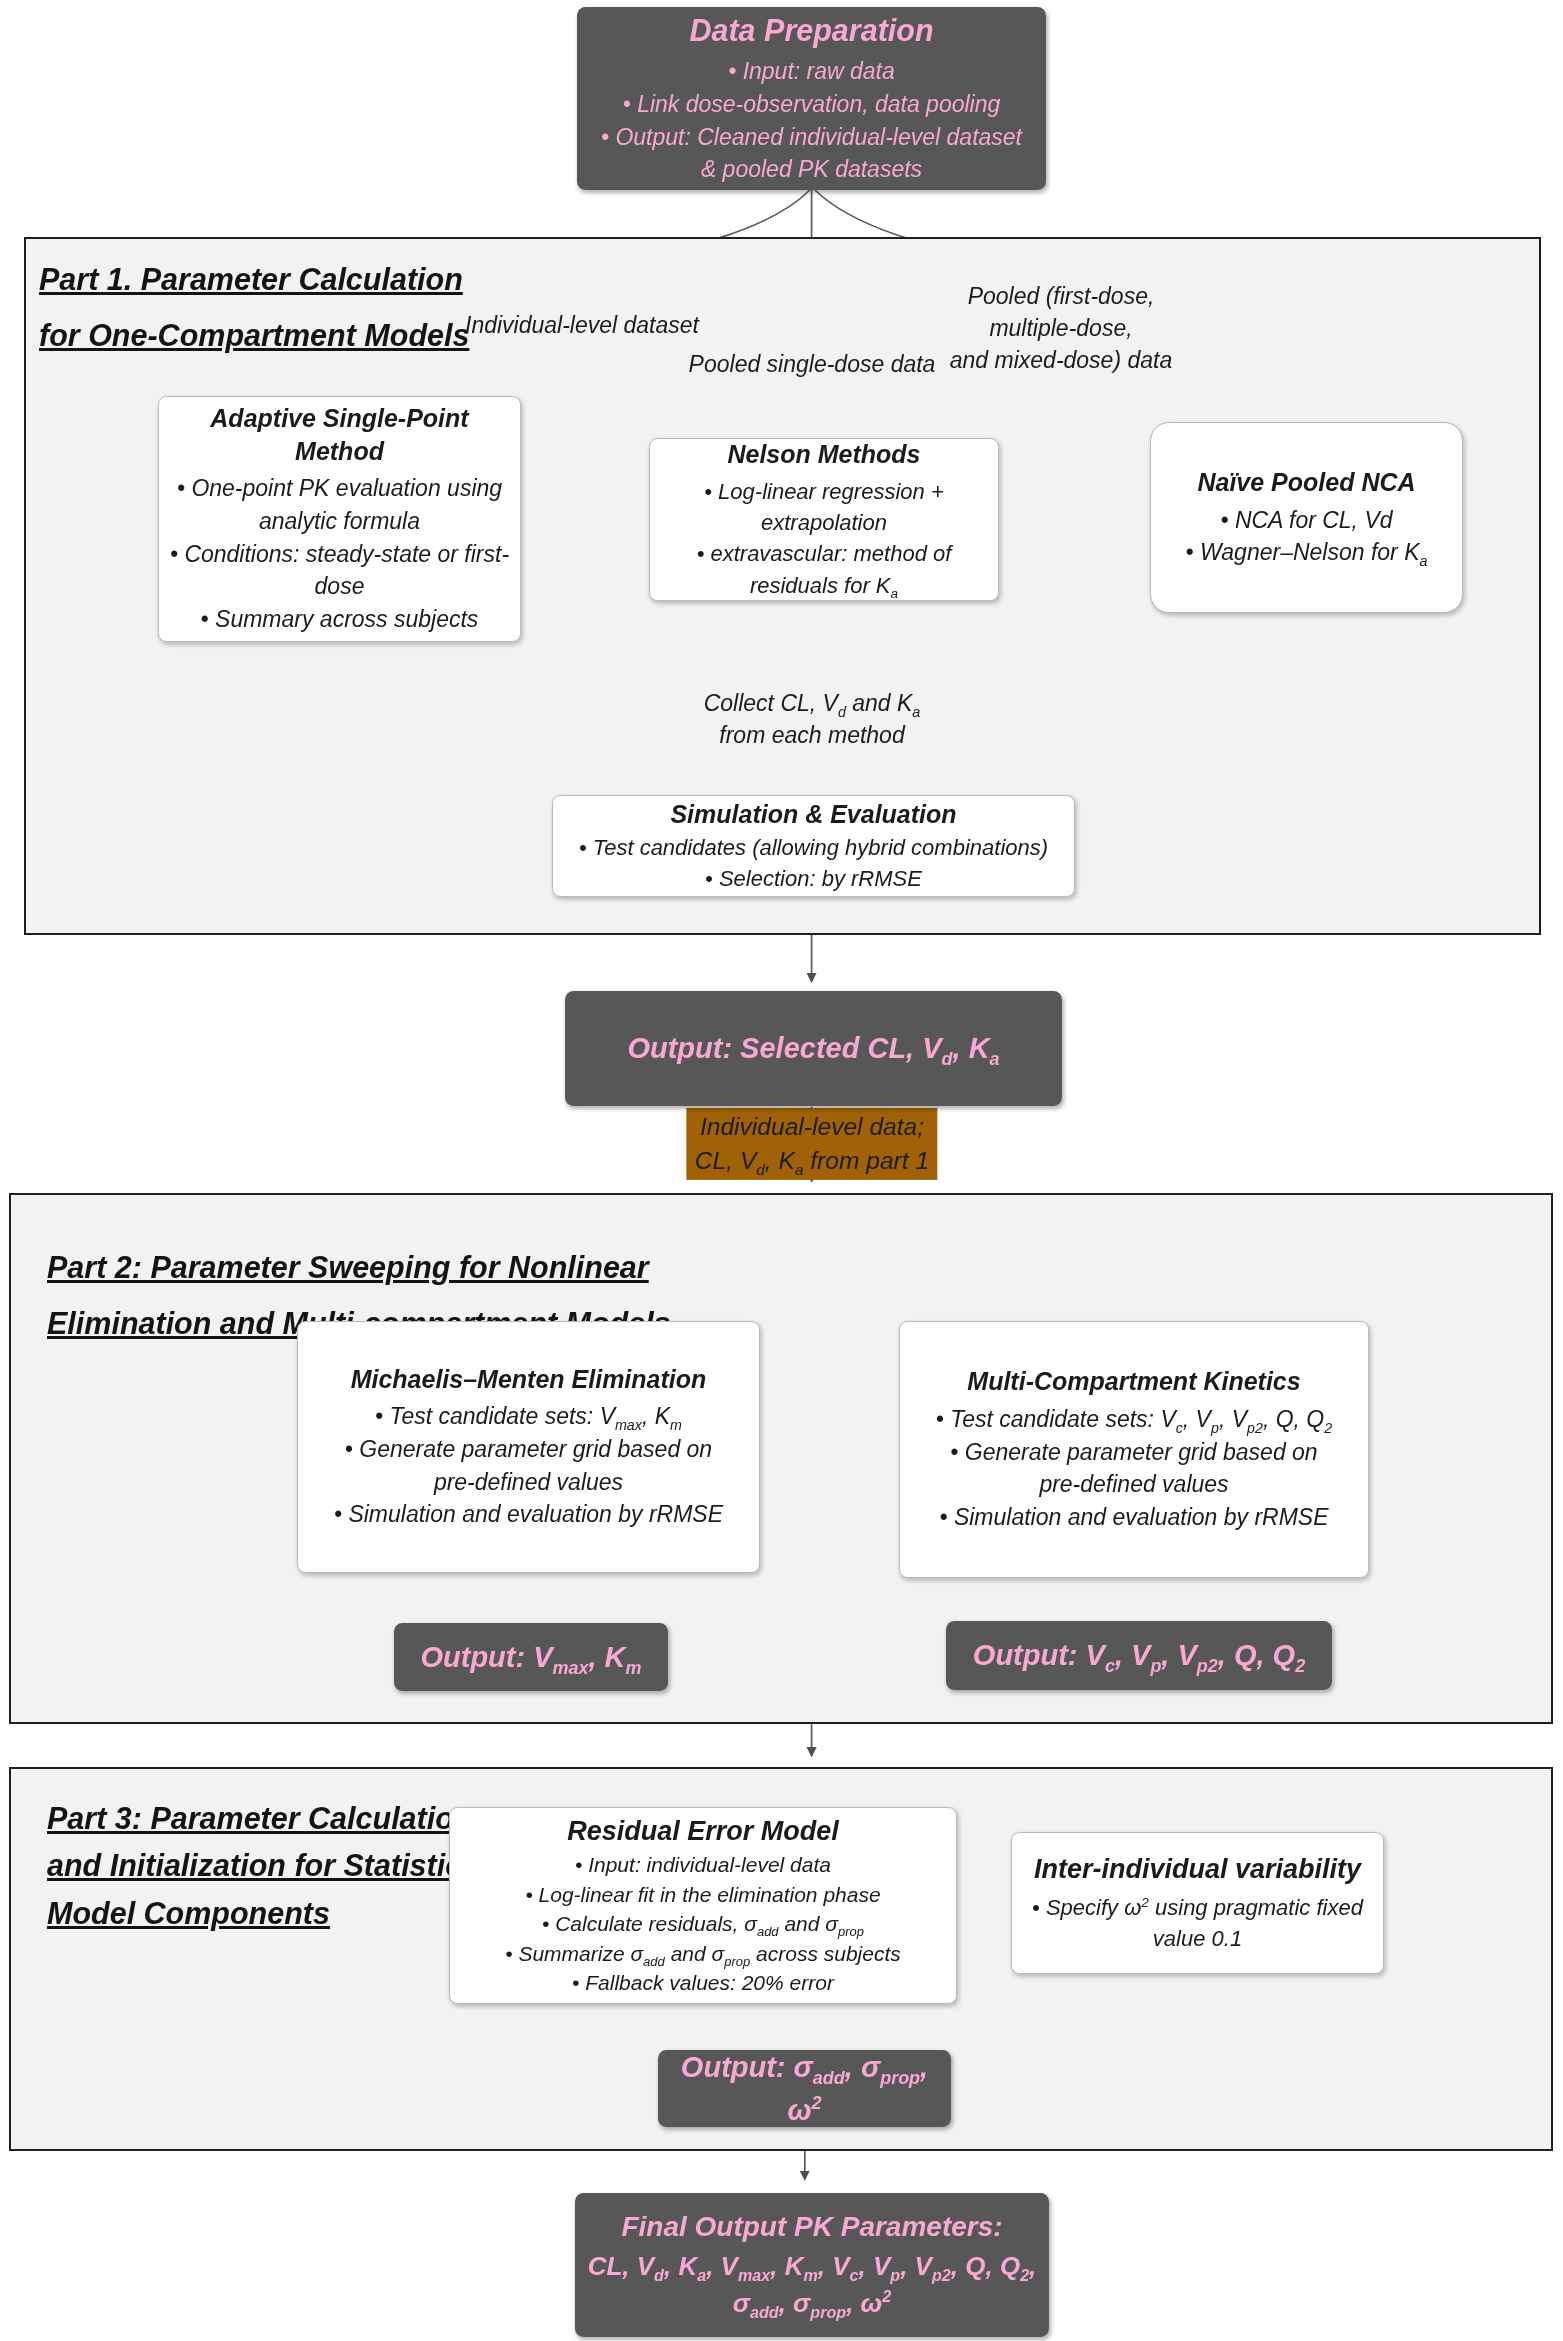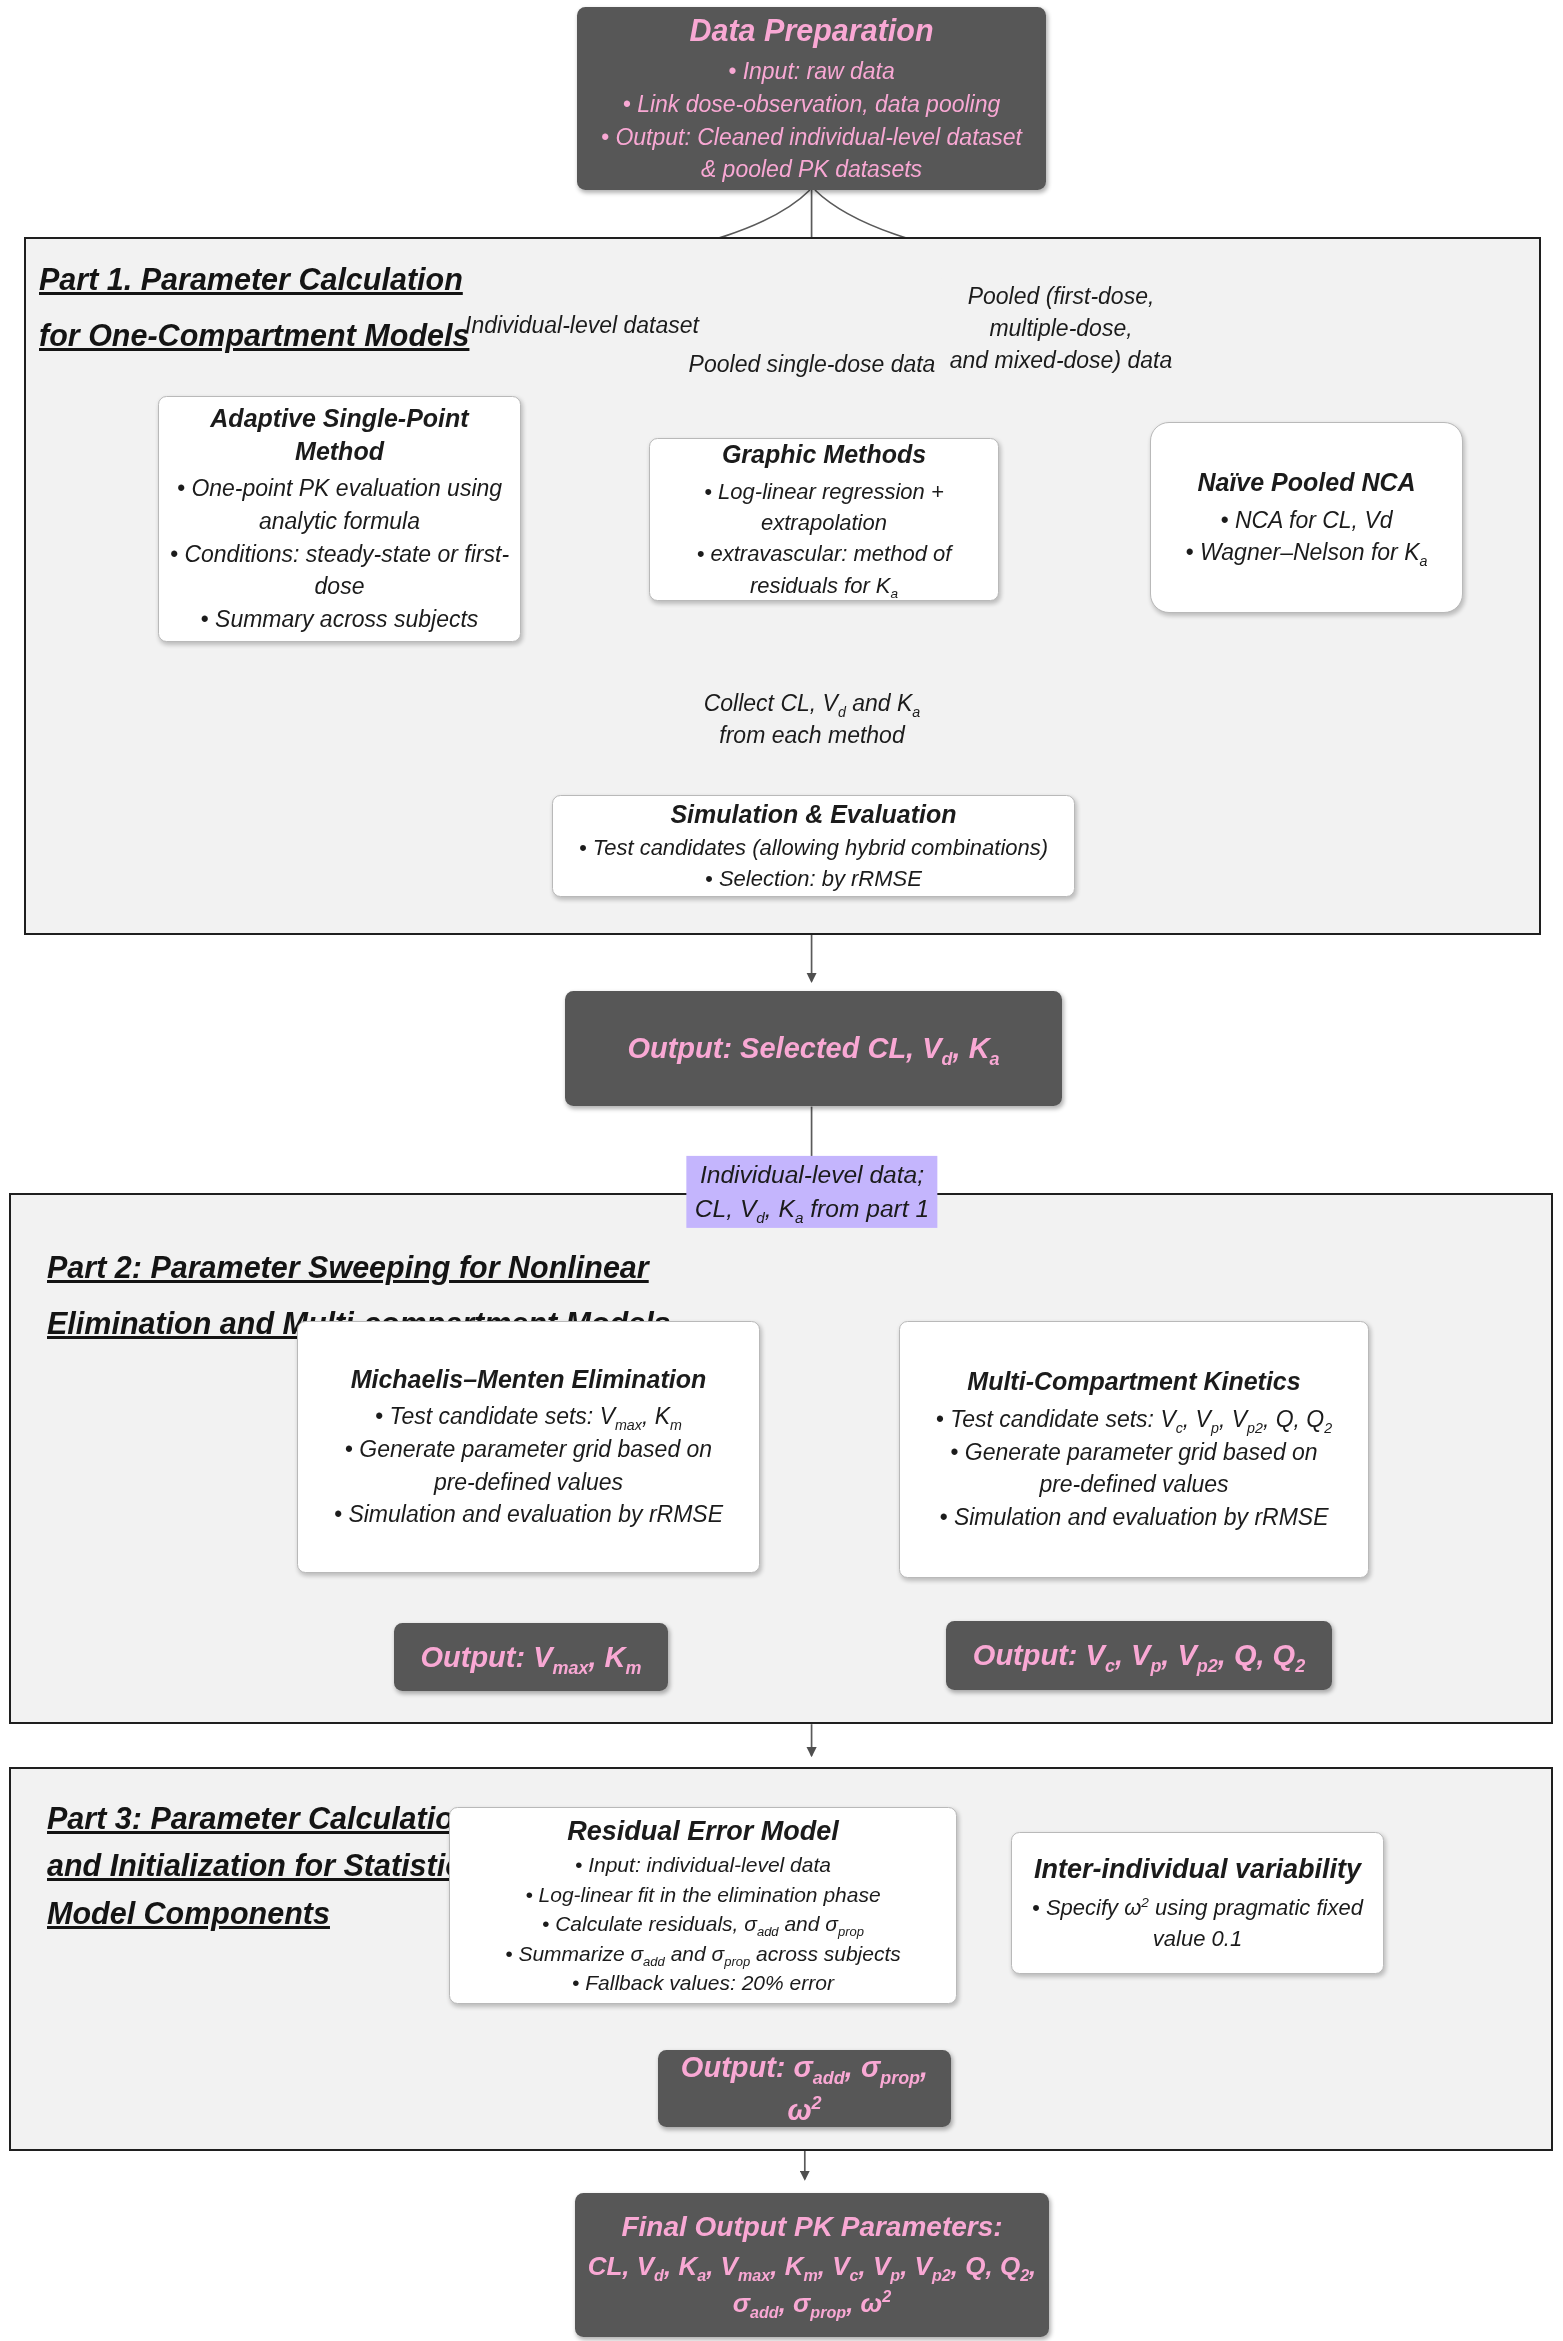--- a/index.html
+++ b/index.html
@@ -14,21 +14,21 @@
         box-shadow:1.7px 2.5px 4.2px rgba(0,0,0,0.22);}
   .node.dark{background:#575757;border-radius:8.5px;color:#f9a8d4;
         box-shadow:1.7px 2.5px 4.2px rgba(0,0,0,0.3);}
   .node-title{font-weight:bold;font-style:italic;font-size:25px;line-height:1.3;margin-bottom:5.1px;}
   .dark-label{font-weight:bold;font-style:italic;font-size:29px;line-height:1.45;padding:0 12px;}
   .bullet{font-style:italic;font-size:23px;line-height:1.42;padding:0 8.5px;}
   .bullet::before{content:"• ";}
   .small .bullet{font-size:21px;line-height:1.4;}
   .edge-label{position:absolute;z-index:3;transform:translate(-50%,-50%);text-align:center;
         font-style:italic;font-size:23px;line-height:1.4;background:#f2f2f2;padding:1.7px 8.5px;white-space:nowrap;}
-  .edge-label.on-white{background:#c4b5fd;margin-top:48px;}
+  .edge-label.on-white{background:#a16207;}
   sub{font-size:62%;line-height:0;}
   sup{font-size:62%;line-height:0;}
 </style>
 </head>
 <body>
 
 <div class="canvas">
 
   <svg class="arrows" width="1563" height="2342" viewBox="0 0 1845 2764">
     <defs>
@@ -71,21 +71,21 @@
   <div class="edge-label" style="left:812px;top:719px;">Collect CL, V<sub>d</sub> and K<sub>a</sub><br>from each method</div>
 
   <div class="node white" style="left:158px;top:396px;width:363px;height:246px;">
     <div class="node-title" style="max-width:280px;">Adaptive Single-Point Method</div>
     <div class="bullet">One-point PK evaluation using analytic formula</div>
     <div class="bullet">Conditions: steady-state or first-dose</div>
     <div class="bullet">Summary across subjects</div>
   </div>
 
   <div class="node white" style="left:649px;top:438px;width:350px;height:163px;">
-    <div class="node-title">Graphic Methods</div>
+    <div class="node-title">Nelson Methods</div>
     <div class="bullet" style="font-size:22px;">Log-linear regression  +<br>extrapolation</div>
     <div class="bullet" style="font-size:22px;">extravascular: method of<br>residuals for K<sub>a</sub></div>
   </div>
 
   <div class="node white" style="left:1150px;top:422px;width:313px;height:191px;border-radius:19px;">
     <div class="node-title">Naïve Pooled NCA</div>
     <div class="bullet">NCA for CL, Vd</div>
     <div class="bullet">Wagner–Nelson for K<sub>a</sub></div>
   </div>
 

